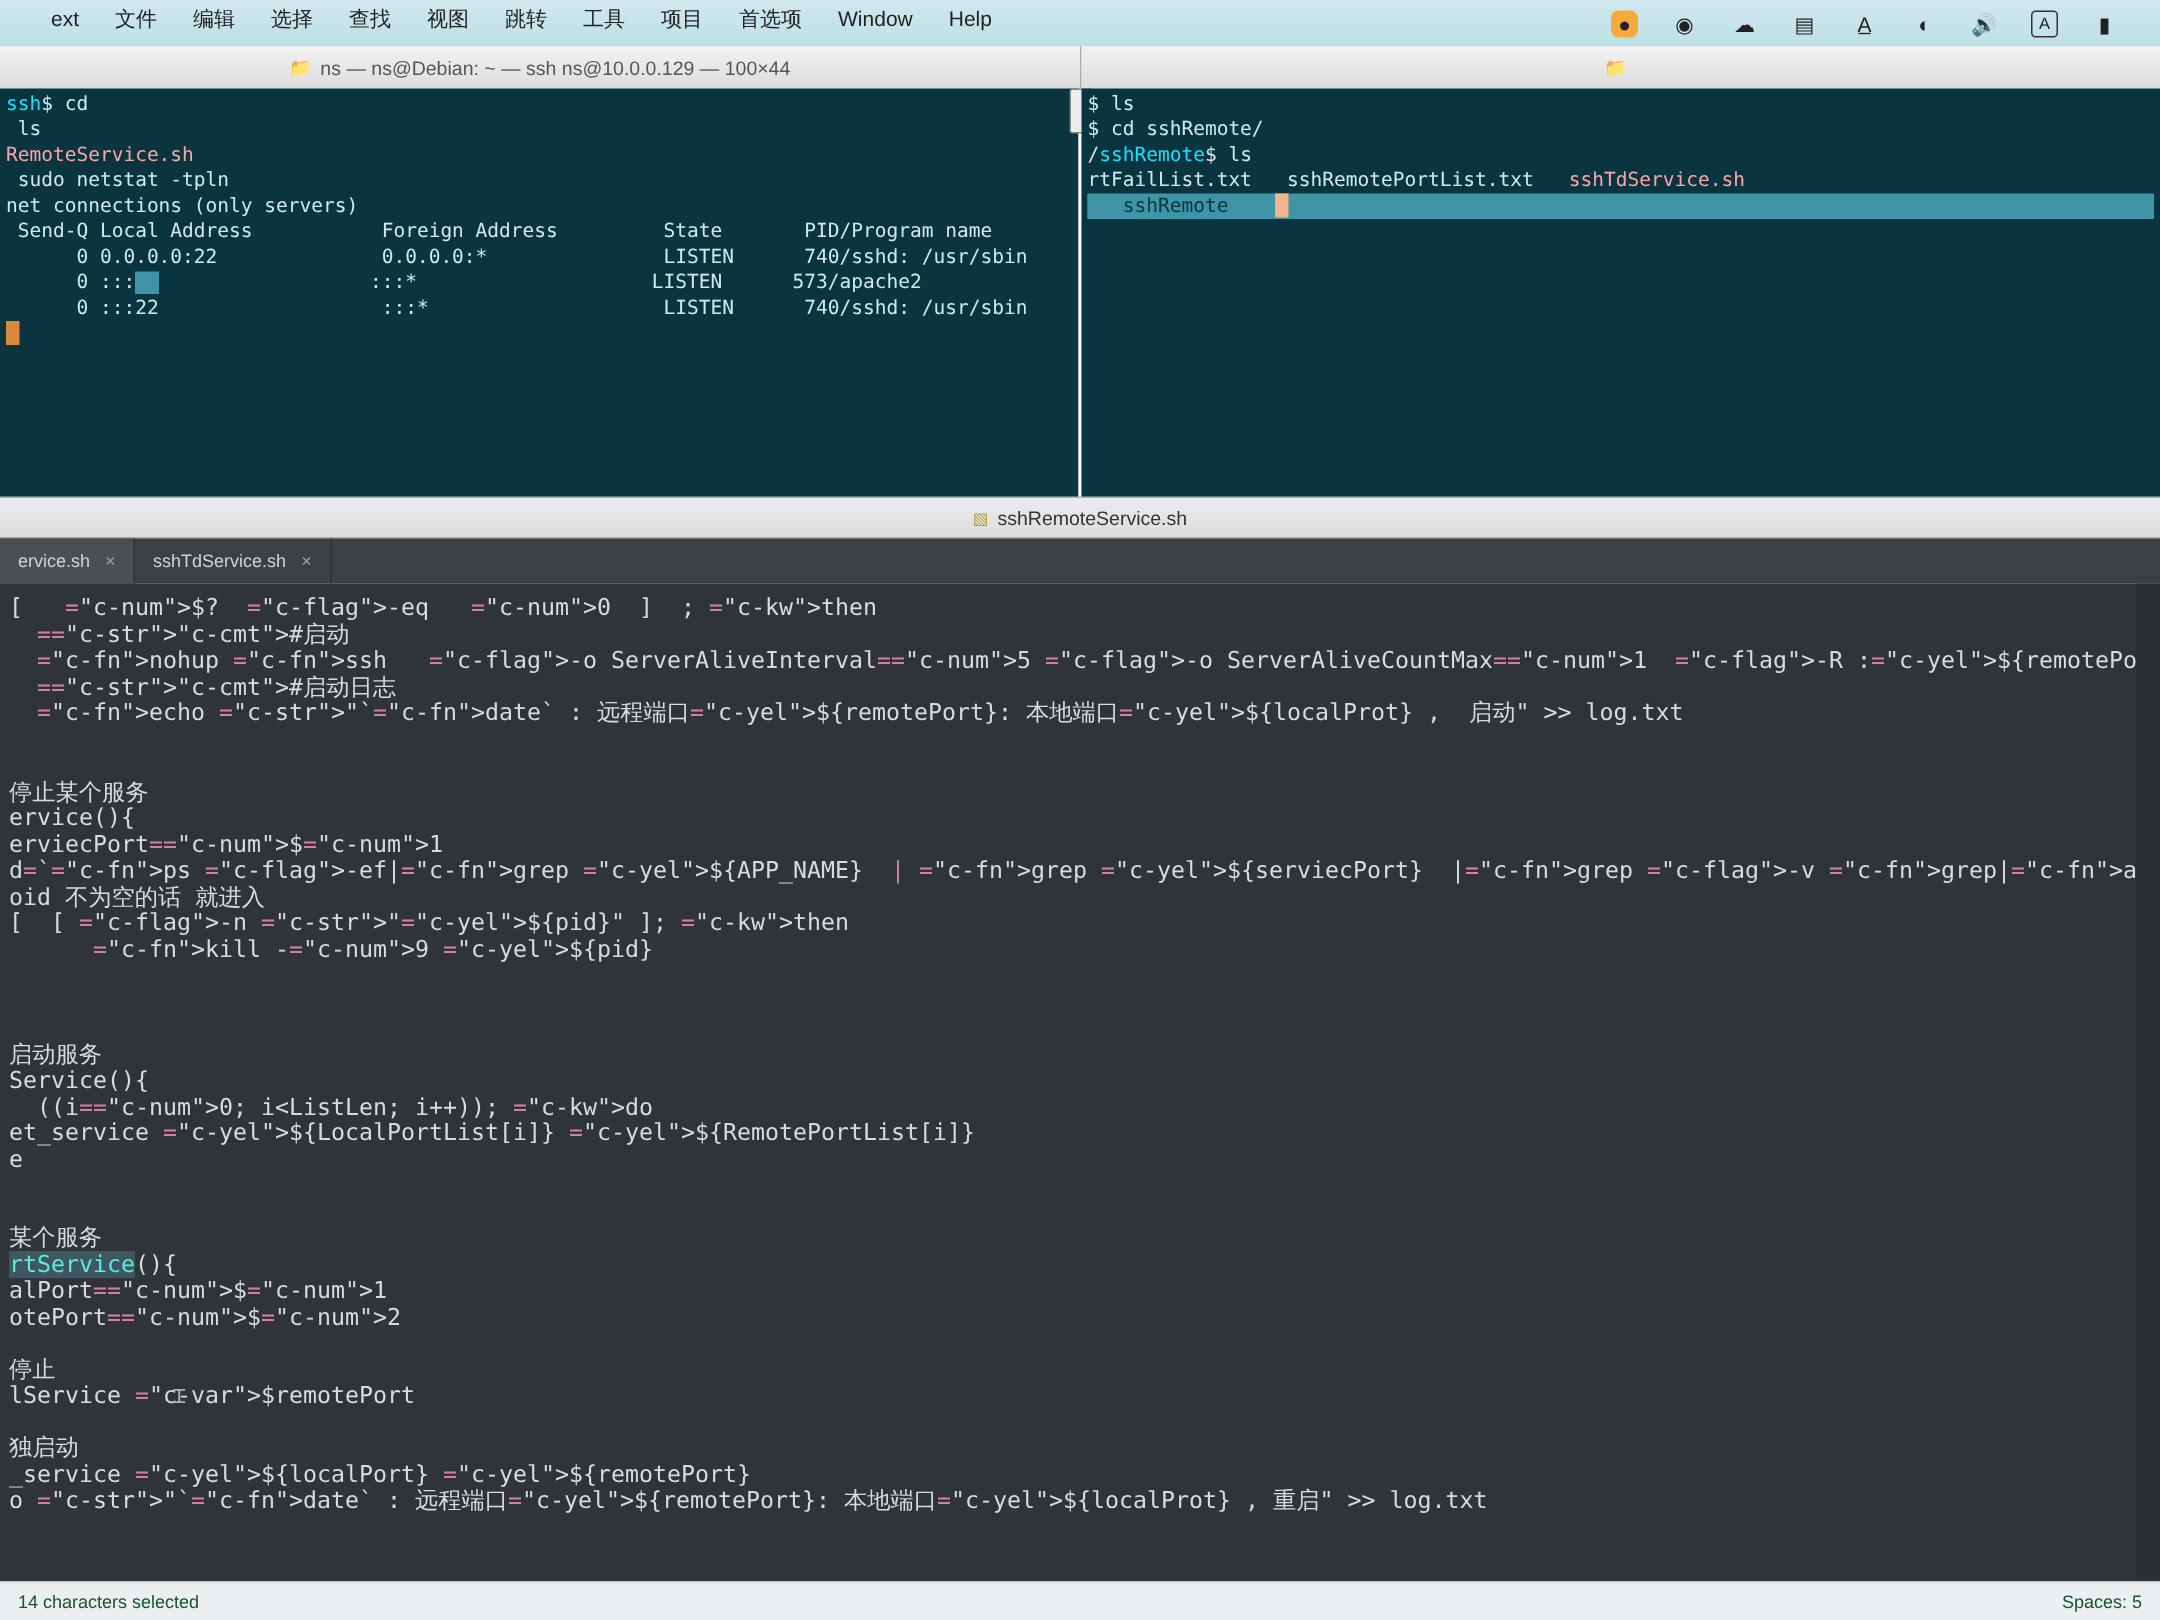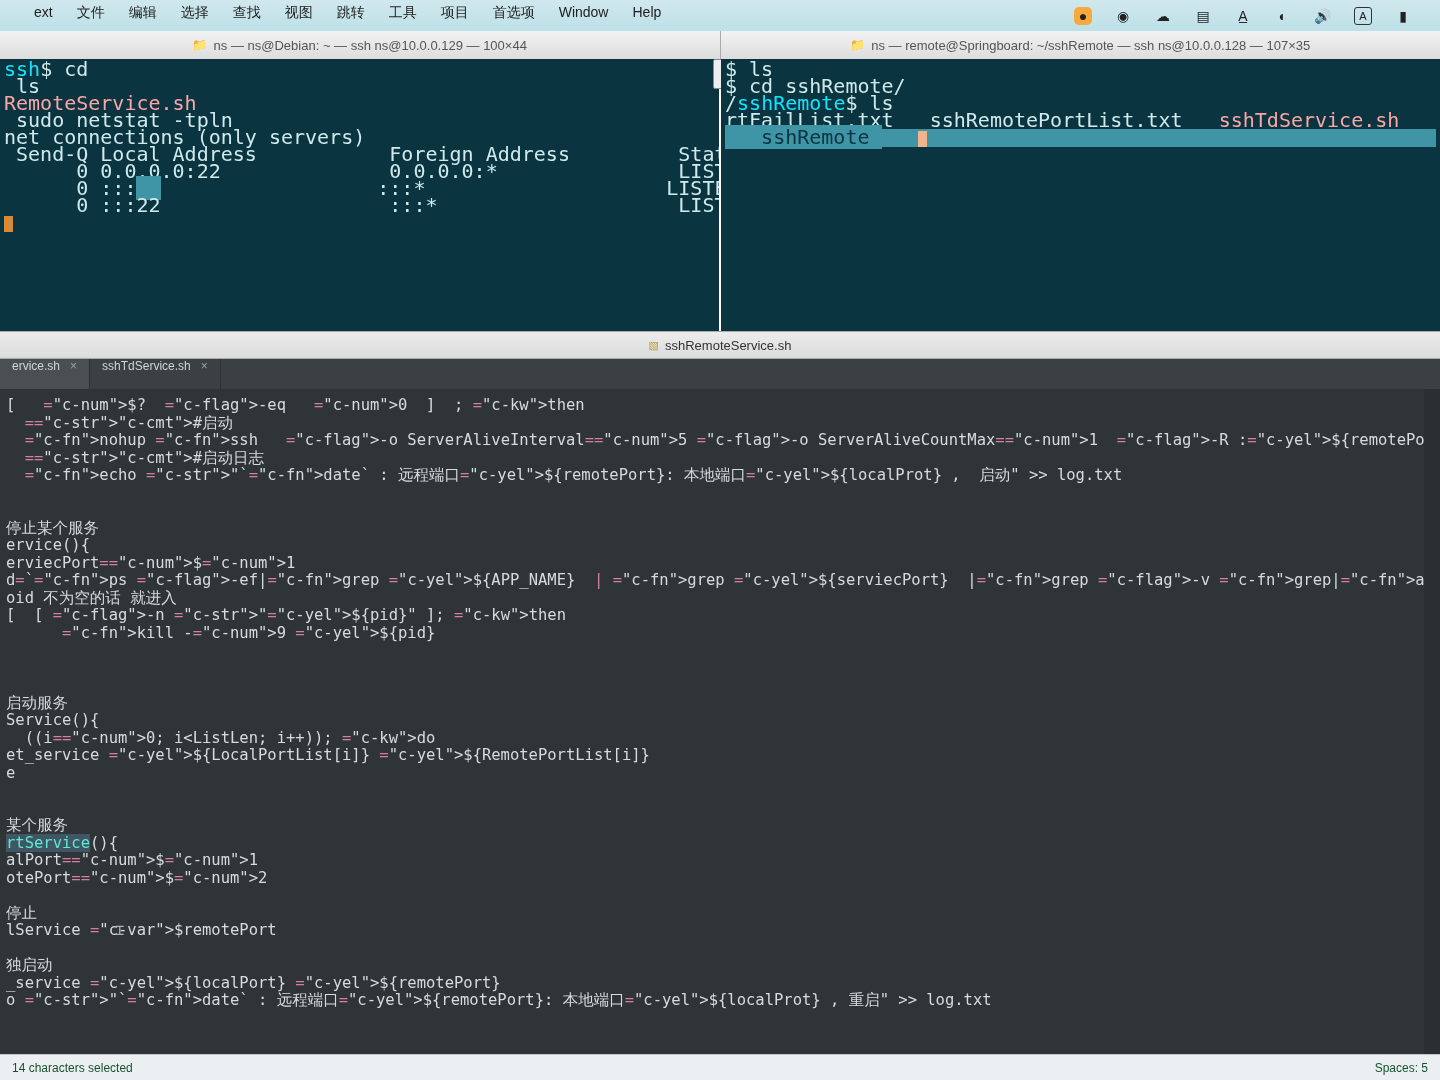--- a/index.html
+++ b/index.html
@@ -52,21 +52,21 @@
 .folder-ic { color:#7aa7d8; margin-right:6px; font-size:12px; }
 .panerow {
   display: flex;
   height: 272px;
 }
 .pane {
   flex: 1;
   background: #0a3540;
   color: #cfe9ec;
   font-family: "Menlo","Monaco",monospace;
-  font-size: 20px;
+  font-size: 13px;
   line-height: 17px;
   padding: 2px 4px;
   position: relative;
   white-space: pre;
   overflow: hidden;
 }
 .pane-divider { width: 2px; background:#fff; position:relative; }
 .pane-divider::after{
   content:""; position:absolute; top:0; left:-6px; width:14px; height:28px;
   background:#eee; border:1px solid #888; border-radius:2px;
@@ -85,21 +85,21 @@
   font-size:13px; color:#333;
   border-top:1px solid #aaa; border-bottom:1px solid #aaa;
 }
 .doc-ic{ color:#b49a3b; margin-right:6px; font-size:11px;}
 .edtabs{
   height: 30px;
   background:#3b4043;
   display:flex; align-items:stretch;
 }
 .edtab{
-  display:flex; align-items:flex-start; gap:10px;
+  display:flex; align-items:center; gap:10px;
   padding:0 12px; font-size:12px; color:#cfd4d7;
   border-right:1px solid #2d3133;
 }
 .edtab.active{ background:#4a4f52; }
 .edtab .x{ color:#9aa0a3; font-size:12px; }
 
 .editorbody{
   height: calc(1080px - 31px - 28px - 272px - 28px - 30px - 26px);
   background:#2f3437;
   color:#d7dbde;
@@ -164,21 +164,20 @@
   </div>
 </div>
 
 <div class="termtabs">
   <div class="termtab">
     <span class="folder-ic">📁</span>
     <span>ns — ns@Debian: ~ — ssh ns@10.0.0.129 — 100×44</span>
   </div>
   <div class="termtab">
     <span class="folder-ic">📁</span>
-    <span>ns — remote@Springboard: ~/sshRemote — ssh ns@10.0.0.128 — 107×35</span>
   </div>
 </div>
 
 <div class="panerow">
   <div class="pane" id="pane-left"><div><span class="cy">ssh</span><span class="wh">$ </span><span class="wh">cd</span></div><div><span class="wh"> ls</span></div><div><span class="gr">RemoteService.sh</span></div><div><span class="wh"> sudo netstat -tpln</span></div><div><span class="wh">net connections (only servers)</span></div><div><span class="wh"> Send-Q Local Address           Foreign Address         State       PID/Program name</span></div><div><span class="wh">      0 0.0.0.0:22              0.0.0.0:*               LISTEN      740/sshd: /usr/sbin</span></div><div><span class="wh">      0 :::</span><span class="selbar">  </span><span class="wh">                  :::*                    LISTEN      573/apache2</span></div><div><span class="wh">      0 :::22                   :::*                    LISTEN      740/sshd: /usr/sbin</span></div><div><span class="curblk"></span></div></div>
   <div class="pane-divider"></div>
   <div class="pane" id="pane-right"><div><span class="wh">$ ls</span></div><div><span class="wh"></span></div><div><span class="wh">$ cd sshRemote/</span></div><div><span class="wh">/</span><span class="cy">sshRemote</span><span class="wh">$ ls</span></div><div><span class="wh">rtFailList.txt   sshRemotePortList.txt   </span><span class="gr">sshTdService.sh</span></div><div style="background:#3f94a5"><span class="selbar">   sshRemote </span><span class="wh">   </span><span class="curblk2"></span></div></div>
 </div>
 
 <div class="editor-titlebar">

